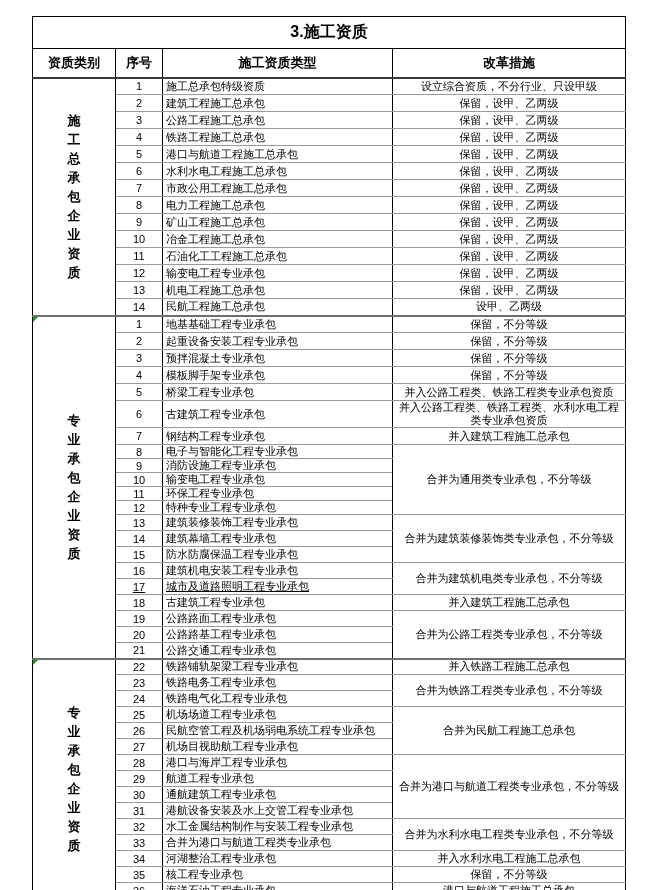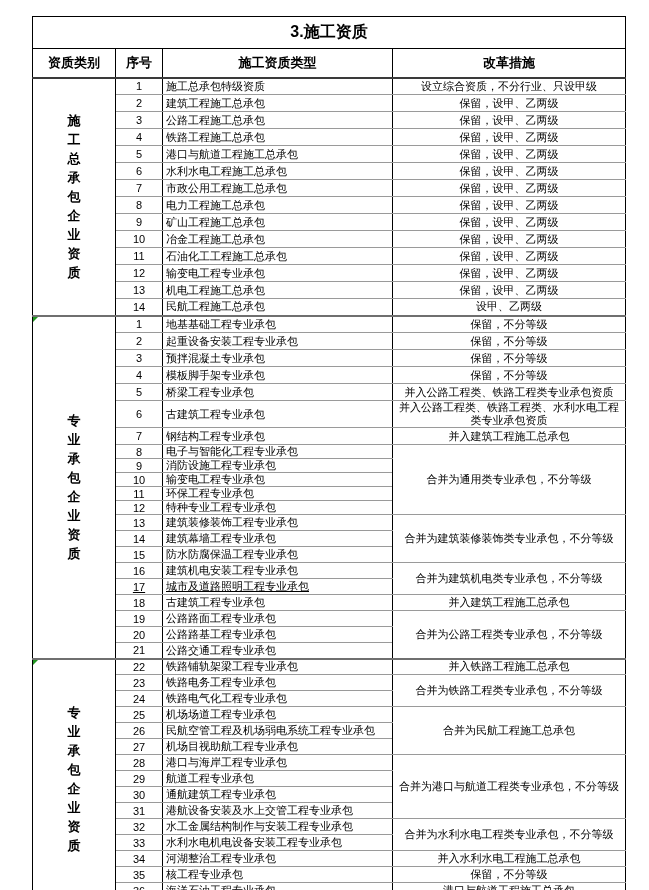--- a/index.html
+++ b/index.html
@@ -324,21 +324,21 @@
           <td class="no">31</td>
           <td class="type">港航设备安装及水上交管工程专业承包</td>
         </tr>
         <tr style="height: 16px;">
           <td class="no">32</td>
           <td class="type">水工金属结构制作与安装工程专业承包</td>
           <td class="measure" rowspan="2">合并为水利水电工程类专业承包，不分等级</td>
         </tr>
         <tr style="height: 16px;">
           <td class="no">33</td>
-          <td class="type">水利水电机电设备安装工程专业承包</td>
+          <td class="type">合并为港口与航道工程类专业承包</td>
         </tr>
         <tr style="height: 16px;">
           <td class="no">34</td>
           <td class="type">河湖整治工程专业承包</td>
           <td class="measure" rowspan="1">并入水利水电工程施工总承包</td>
         </tr>
         <tr style="height: 16px;">
           <td class="no">35</td>
           <td class="type">核工程专业承包</td>
           <td class="measure" rowspan="1">保留，不分等级</td>

